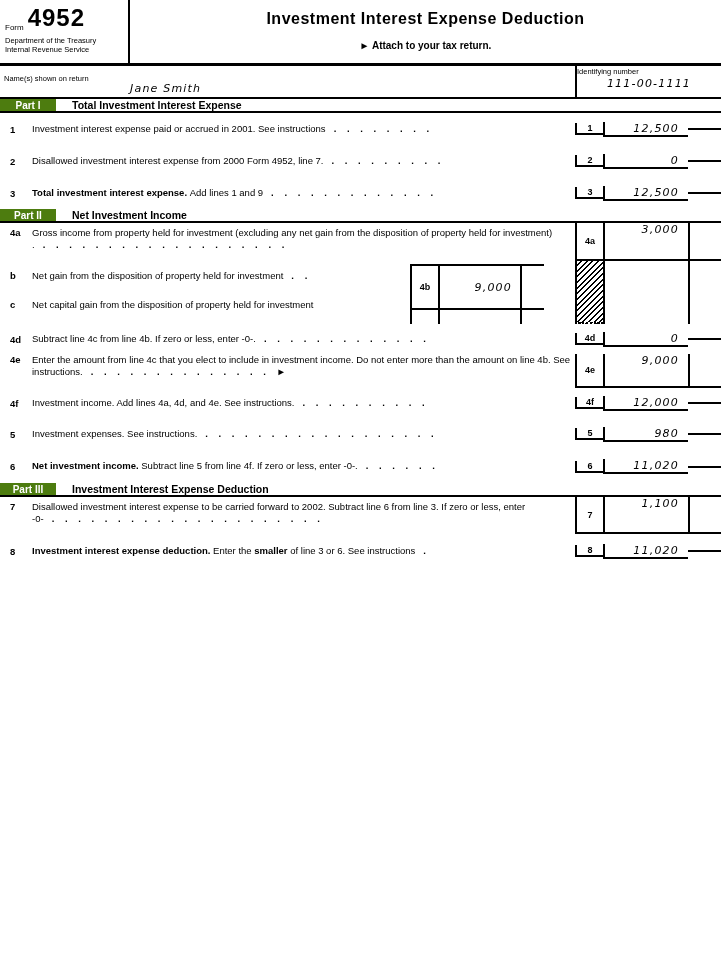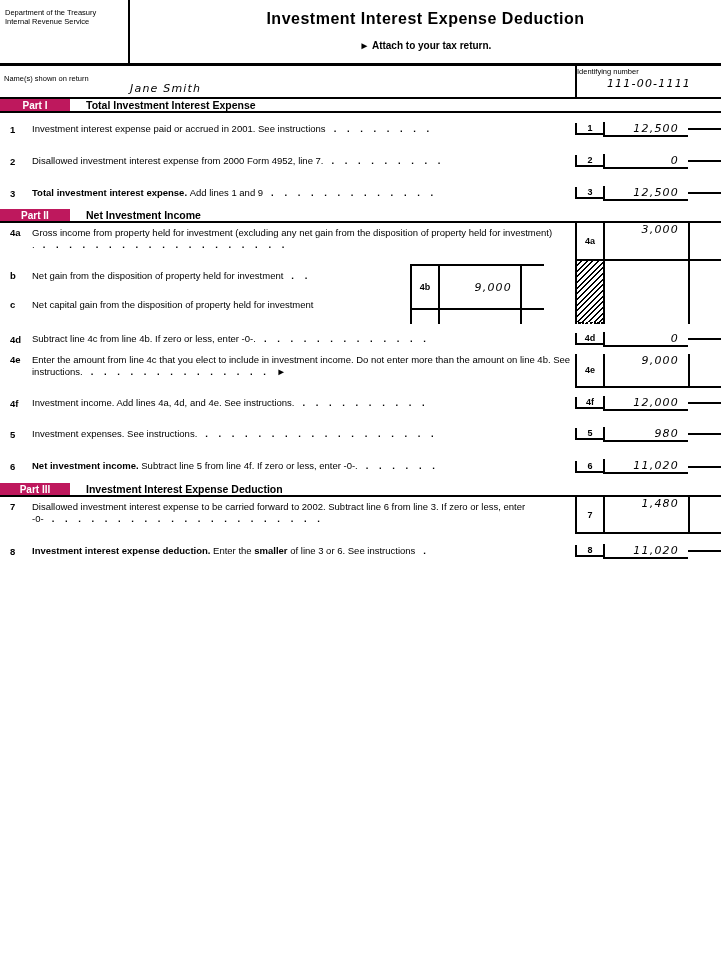--- a/index.html
+++ b/index.html
@@ -24,22 +24,22 @@
   .name-row{display:flex;height:33px;border-bottom:2px solid #000;box-sizing:border-box;}
   .name-left{flex:1;position:relative;padding:1px 0 0 4px;}
   .tiny{font-size:7.5px;}
   .hand{font-family:"DejaVu Sans", sans-serif;font-style:italic;font-size:11px;letter-spacing:1.2px;}
   .name-value{position:absolute;left:130px;bottom:2px;}
   .id-cell{width:146px;box-sizing:border-box;border-left:2px solid #000;padding-top:1px;text-align:left;}
   .id-cell .tiny{display:block;}
   .id-value{display:block;text-align:center;margin-top:1px;}
   
   .part-bar{display:flex;align-items:stretch;height:14px;border-bottom:2.5px solid #000;box-sizing:border-box;}
-  .part-label{background:#be185d;color:#fff;font-weight:bold;font-size:10px;
-              display:flex;align-items:center;padding:0 16px;min-width:38px;justify-content:center;}
+  .part-label{background:#4d7c0f;color:#fff;font-weight:bold;font-size:10px;
+              display:flex;align-items:center;padding:0 9px;min-width:38px;justify-content:center;}
   .part-title{font-weight:bold;font-size:10.5px;display:flex;align-items:center;margin-left:16px;}
   
   .frow{display:flex;box-sizing:border-box;}
   .desc{width:575px;box-sizing:border-box;display:flex;padding-left:10px;overflow:hidden;}
   .lnum{width:22px;font-size:9.5px;font-weight:bold;flex-shrink:0;}
   .dtext{flex:1;font-size:9.5px;line-height:1.3;padding-right:2px;overflow:hidden;}
   .vcenter{align-items:center;}
   .vcenter .dtext{display:flex;flex-wrap:wrap;align-items:center;}
   .vtop{padding-top:4px;}
   .bold{font-weight:bold;}
@@ -66,20 +66,23 @@
         justify-content:flex-end;padding-right:8px;}
   .icents{width:24px;box-sizing:border-box;border-left:2px solid #000;}
 </style>
 </head>
 <body>
 
 <div class="page">
 
   <div class="form-header">
     <div class="fh-left">
+      <div>
+        <span class="form-word">Form</span><span class="form-number">4952</span>
+      </div>
       <div class="agency">
         <div>Department of the Treasury</div>
         <div>Internal Revenue Service</div>
       </div>
     </div>
     <div class="fh-center">
       <div class="form-title">Investment Interest Expense Deduction</div>
       <div class="attach-note">► Attach to your tax return.</div>
     </div>
   </div>
@@ -279,21 +282,21 @@
     <div class="part-title">Investment Interest Expense Deduction</div>
   </div>
 
   <div class="frow" style="height:37px">
     <div class="desc vtop">
         <span class="lnum">7</span>
       <div class="dtext"><span>Disallowed investment interest expense to be carried forward to 2002. Subtract line 6 from line 3. If zero or less, enter -0-</span><span class="leader">. . . . . . . . . . . . . . . . . . . . .</span></div>
     </div>
     <div class="cell num">7</div>
     <div class="cell amt">
-        <span class="hand">1,480</span>
+        <span class="hand">1,100</span>
       </div>
     <div class="cell cents"></div>
   </div>
 
   <div class="frow vcenter" style="height:34px">
     <div class="desc vcenter">
         <span class="lnum">8</span>
       <div class="dtext">
           <span class="bold">Investment interest expense deduction.</span>
           <span>&nbsp;</span>

